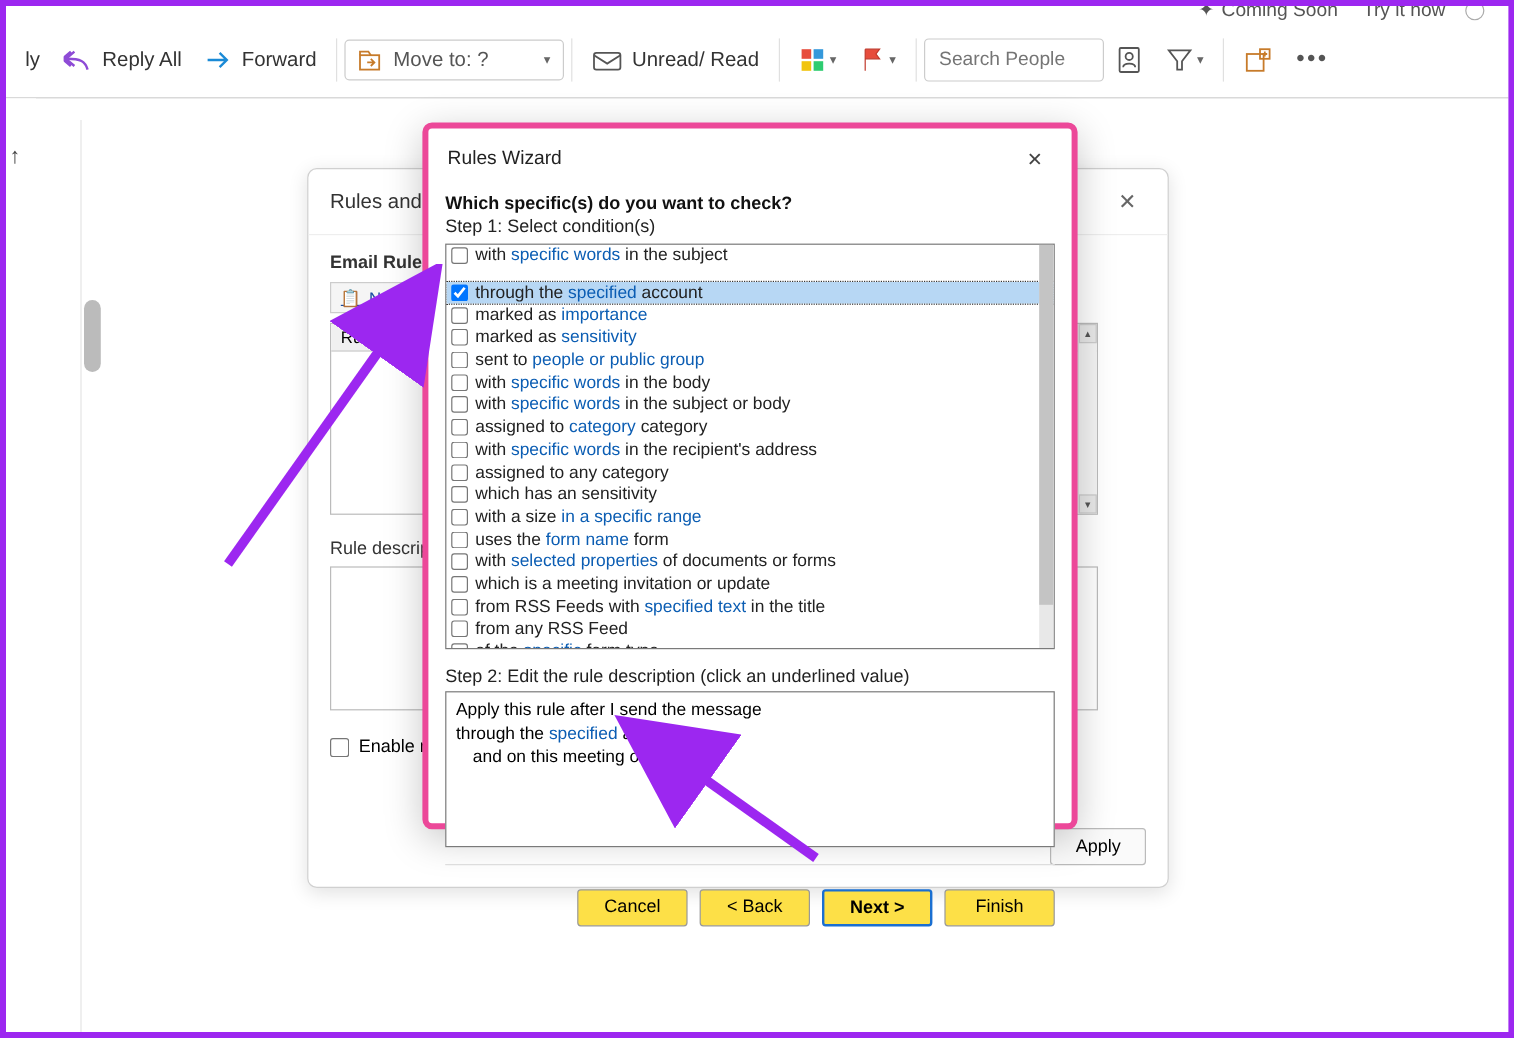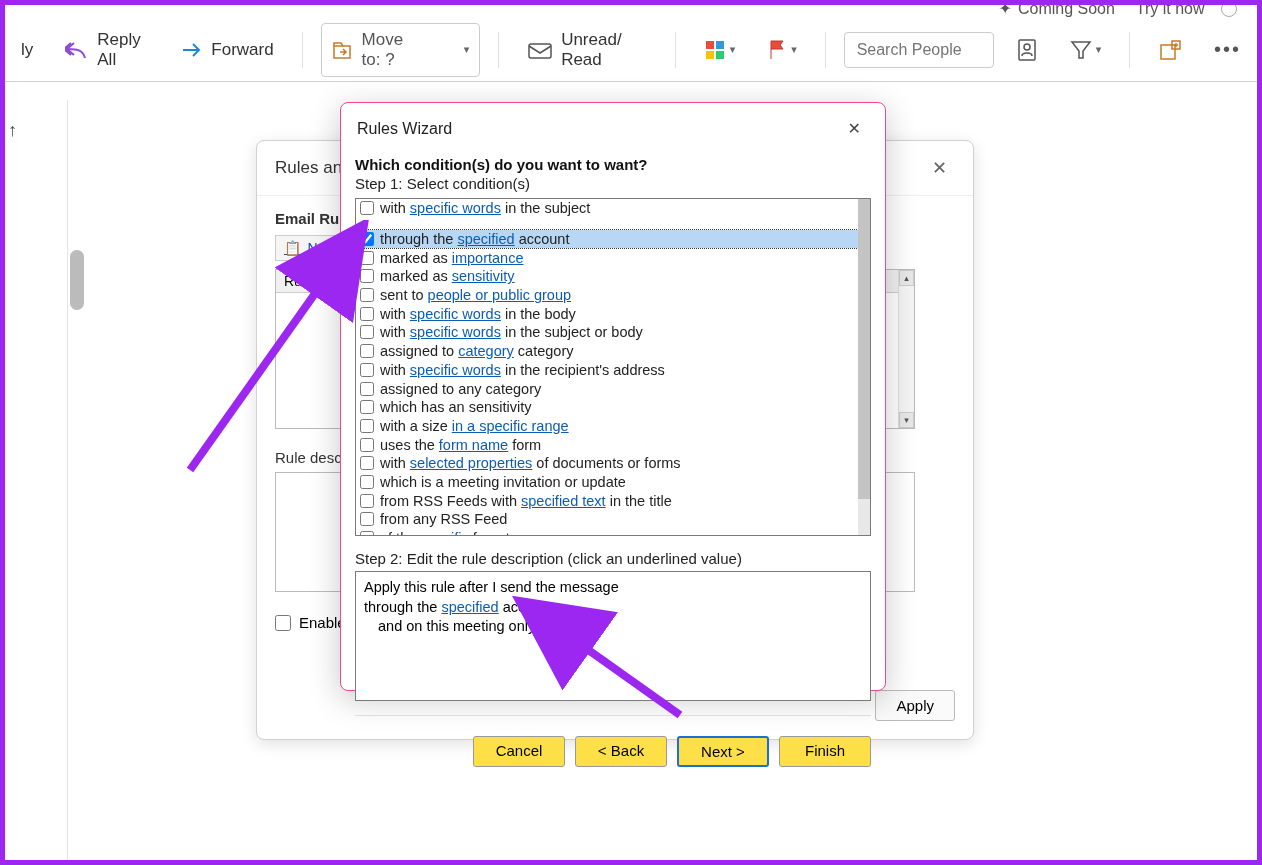--- a/index.html
+++ b/index.html
@@ -5,21 +5,21 @@
 * { box-sizing: border-box; margin: 0; padding: 0; }
 body { font-family: "Segoe UI", Tahoma, sans-serif; font-size: 14px; background: #fff; overflow: hidden; width: 1262px; height: 865px; position: relative; }
 
 
 .frame-border { position: absolute; inset: 0; border: 5px solid #9c27f0; pointer-events: none; z-index: 9999; }
 
 
 .top-banner { position: absolute; top: 5px; right: 5px; left: 5px; height: 12px; background: #fff; overflow: hidden; font-size: 16px; color: #555; text-align: right; padding-right: 20px; line-height: 0px; }
 
 
-.toolbar { position: absolute; top: 18px; left: 5px; right: 5px; height: 64px; border-bottom: 1px solid #d0d0d0; display: flex; align-items: center; padding: 0 6px; gap: 12px; background: #fff; }
+.toolbar { position: absolute; top: 18px; left: 5px; right: 5px; height: 64px; border-bottom: 1px solid #d0d0d0; display: flex; align-items: center; padding: 0 6px; gap: 0; background: #fff; }
 .tb-btn { display: flex; align-items: center; gap: 8px; padding: 6px 10px; font-size: 17px; color: #333; cursor: pointer; border-radius: 4px; }
 .tb-sep { width: 1px; height: 36px; background: #e0e0e0; margin: 0 6px; }
 .tb-group { display: flex; align-items: center; border: 1px solid #ccc; border-radius: 4px; padding: 6px 10px; gap: 8px; font-size: 17px; color: #555; }
 .search-people { border: 1px solid #ccc; border-radius: 4px; padding: 8px 12px; font-size: 16px; color: #888; width: 150px; }
 
 
 .left-strip { position: absolute; top: 82px; left: 5px; width: 25px; height: 780px; background: #fff; }
 .left-strip2 { position: absolute; top: 100px; left: 30px; width: 38px; height: 760px; background: #fff; border-right: 1px solid #e5e5e5; }
 .up-arrow { position: absolute; top: 120px; left: 8px; font-size: 18px; color: #444; }
 .scrollbar-stub { position: absolute; top: 150px; left: 40px; width: 14px; height: 60px; background: #bbb; border-radius: 7px; }
@@ -35,43 +35,43 @@
 .rule-header-row { background: #f0f0f0; border-bottom: 1px solid #ccc; padding: 3px 8px; font-size: 14px; }
 .rule-scrollbar { position: absolute; right: 0; top: 0; bottom: 0; width: 16px; background: #f4f4f4; border-left: 1px solid #ddd; }
 .rule-scroll-btn { height: 16px; background: #e8e8e8; border: 1px solid #ccc; font-size: 9px; text-align: center; line-height: 14px; color: #555; }
 .rule-desc-label { margin-top: 20px; font-size: 15px; color: #333; }
 .rule-desc-box { margin-top: 6px; width: 640px; height: 120px; border: 1px solid #bbb; background: #fff; }
 .enable-row { margin-top: 22px; display: flex; align-items: center; gap: 8px; font-size: 15px; }
 .enable-row input { width:16px; height:16px; }
 .apply-btn { position: absolute; right: 18px; bottom: 18px; border: 1px solid #bbb; background: #fafafa; padding: 6px 20px; font-size: 15px; border-radius: 3px; }
 
 
-.wizard { position: absolute; top: 102px; left: 340px; width: 546px; height: 589px; background: #fff; border: 1px solid #ec4899; border-radius: 8px; box-shadow: 0 8px 32px rgba(0,0,0,0.22); z-index: 100; }
+.wizard { position: absolute; top: 102px; left: 352px; width: 546px; height: 589px; background: #fff; border: 5px solid #ec4899; border-radius: 8px; box-shadow: 0 8px 32px rgba(0,0,0,0.22); z-index: 100; }
 .wiz-title { padding: 12px 16px; font-size: 16px; color: #222; display: flex; justify-content: space-between; align-items: center; }
 .wiz-close { font-size: 16px; color: #444; cursor: pointer; padding: 4px 8px; }
 .wiz-body { padding: 2px 14px 10px 14px; }
 .wiz-q { font-weight: 600; font-size: 15px; color: #111; }
 .wiz-step { font-size: 15px; color: #222; margin-top: 2px; }
 .cond-list { margin-top: 6px; border: 1px solid #7a7a7a; height: 338px; overflow: hidden; position: relative; background: #fff; }
 .cond-list-scroll { position: absolute; right: 0; top: 0; bottom: 0; width: 12px; background: #e8e8e8; }
 .cond-thumb { position: absolute; top: 0; width: 12px; height: 300px; background: #c4c4c4; }
 .cond-row { display: flex; align-items: center; gap: 6px; padding: 0 4px; height: 18.7px; font-size: 14.5px; color: #222; }
 .cond-row.selected { background: #b7d7f4; outline: 1px dotted #333; margin-top: 12px; }
 .cond-row input { width: 14px; height: 14px; flex-shrink: 0; }
-.lnk { color: #0b5db3; text-decoration: underline; cursor: pointer; }
+.lnk { color: #0b5db3; cursor: pointer; }
 .cond-text { white-space: nowrap; }
 
 .step2-label { margin-top: 14px; font-size: 15px; color: #222; }
 .desc-box { margin-top: 4px; border: 1px solid #7a7a7a; height: 130px; padding: 6px 8px; font-size: 14.5px; line-height: 1.35; background: #fff; }
 .desc-box .indent { padding-left: 14px; }
 
 .wiz-hr { border-top: 1px solid #ddd; margin: 14px 0 10px 0; }
 .wiz-buttons { display: flex; justify-content: flex-end; gap: 10px; padding: 0 14px 12px 14px; }
 .wiz-btn { border: 1px solid #999; background: #fde047; padding: 5px 0; width: 92px; text-align: center; font-size: 15px; border-radius: 3px; cursor: pointer; }
-.wiz-btn.primary { border: 2px solid #1a6fd1; }
+.wiz-btn.primary { border: 2px solid #1a6fd1; font-weight: bold; }
 
 
 .arrow { position: absolute; z-index: 200; pointer-events: none; }
 
 
 .icon { display: inline-flex; align-items: center; justify-content: center; }
 </style>
 </head>
 <body>
 
@@ -218,21 +218,21 @@
     <div class="apply-btn">Apply</div>
   </div>
 </div>
 
 <div class="wizard">
   <div class="wiz-title">
     <span>Rules Wizard</span>
     <span class="wiz-close">✕</span>
   </div>
   <div class="wiz-body">
-    <div class="wiz-q">Which condition(s) do you want to want?</div>
+    <div class="wiz-q">Which specific(s) do you want to check?</div>
     <div class="wiz-step">Step 1: Select condition(s)</div>
     <div class="cond-list" id="cond-list">
       <div class="cond-list-scroll">
         <div class="cond-thumb"></div>
       </div>
     <div class="cond-row">
           <input type="checkbox" style="">
           <span class="cond-text">with <span class="lnk">specific words</span> in the subject</span>
         </div>
         <div class="cond-row selected">

